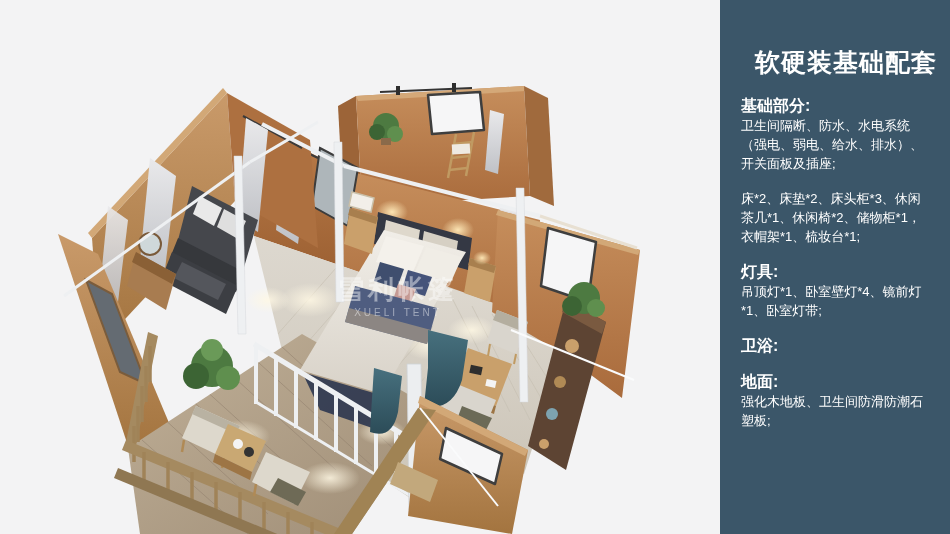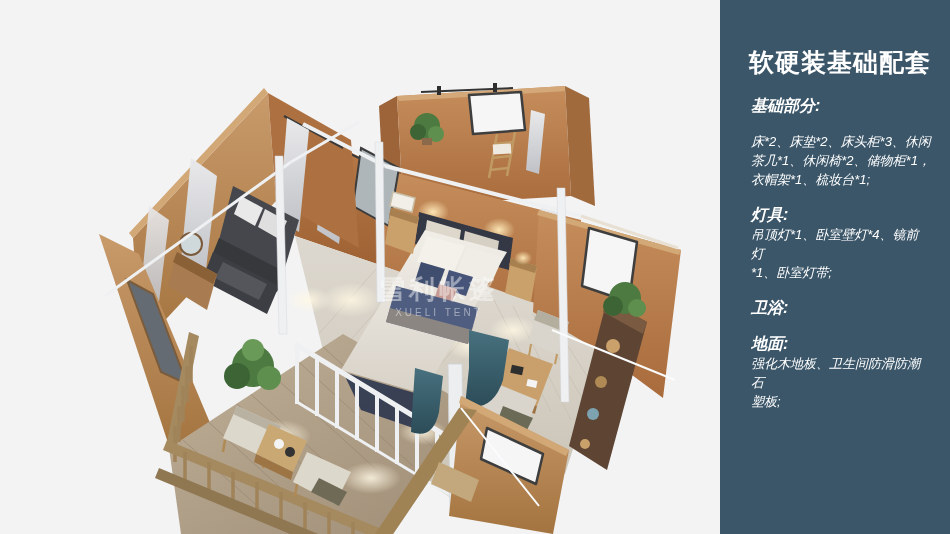--- a/index.html
+++ b/index.html
@@ -1,22 +1,22 @@
 <!DOCTYPE html>
 <html><head>
 <meta charset="utf-8">
 <style>
   html,body{margin:0;padding:0;background:#fff;}
   .page{position:relative;width:950px;height:534px;overflow:hidden;background:#f3f3f4;
         font-family:"Liberation Sans","DejaVu Sans",sans-serif;}
-  .render-area{position:absolute;left:0;top:0;width:720px;height:436px;background:#f3f3f4;margin-left:41px;}
+  .render-area{position:absolute;left:0;top:0;width:720px;height:436px;background:#f3f3f4;}
   .sidebar{position:absolute;left:720px;top:0;width:230px;height:534px;background:#3b5669;
            box-sizing:border-box;padding:46px 19px 0 19px;color:#fff;}
-  .sidebar h1{margin:0 0 18px 10px;font-size:25px;line-height:32px;font-weight:700;letter-spacing:1px;white-space:nowrap;}
-  .spec-section{margin:0 0 16px 12px;font-style:italic;}
+  .sidebar h1{margin:0 0 18px 16px;font-size:25px;line-height:32px;font-weight:700;letter-spacing:1px;white-space:nowrap;}
+  .spec-section{margin:0 0 16px 2px;}
   .spec-section h2{margin:0;font-size:16px;line-height:20px;font-weight:700;}
   .spec-section p{margin:0;font-size:13px;line-height:19px;white-space:pre-line;}
   svg text{font-family:"Liberation Sans","DejaVu Sans",sans-serif;}
 </style>
 </head>
 <body>
 
 <div class="page">
 
   <div class="render-area">
@@ -352,20 +352,23 @@
       <text x="398" y="316" font-size="10" letter-spacing="3">XUELI TENT</text>
     </g>
   </svg>
   </div>
 
   <aside class="sidebar">
     <h1>软硬装基础配套</h1>
 
     <section class="spec-section">
       <h2>基础部分:</h2>
+      <p>卫生间隔断、防水、水电系统
+（强电、弱电、给水、排水）、
+开关面板及插座;</p>
     </section>
 
     <section class="spec-section">
       <p>床*2、床垫*2、床头柜*3、休闲
 茶几*1、休闲椅*2、储物柜*1，
 衣帽架*1、梳妆台*1;</p>
     </section>
 
     <section class="spec-section">
       <h2>灯具:</h2>

